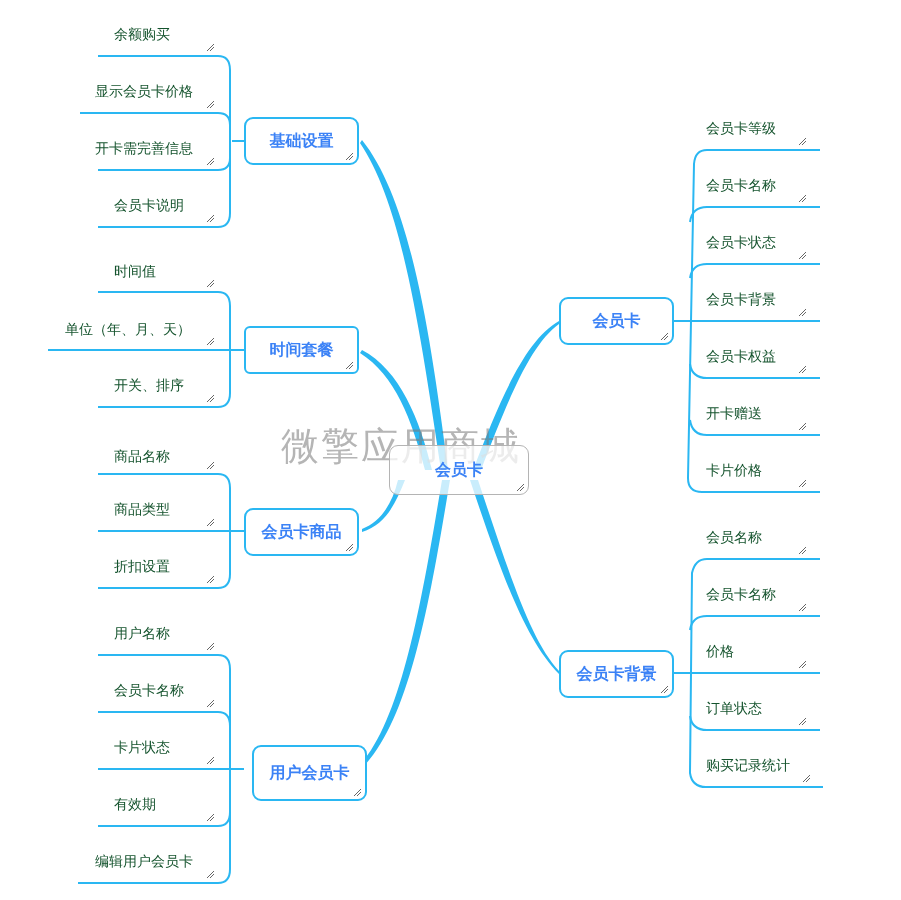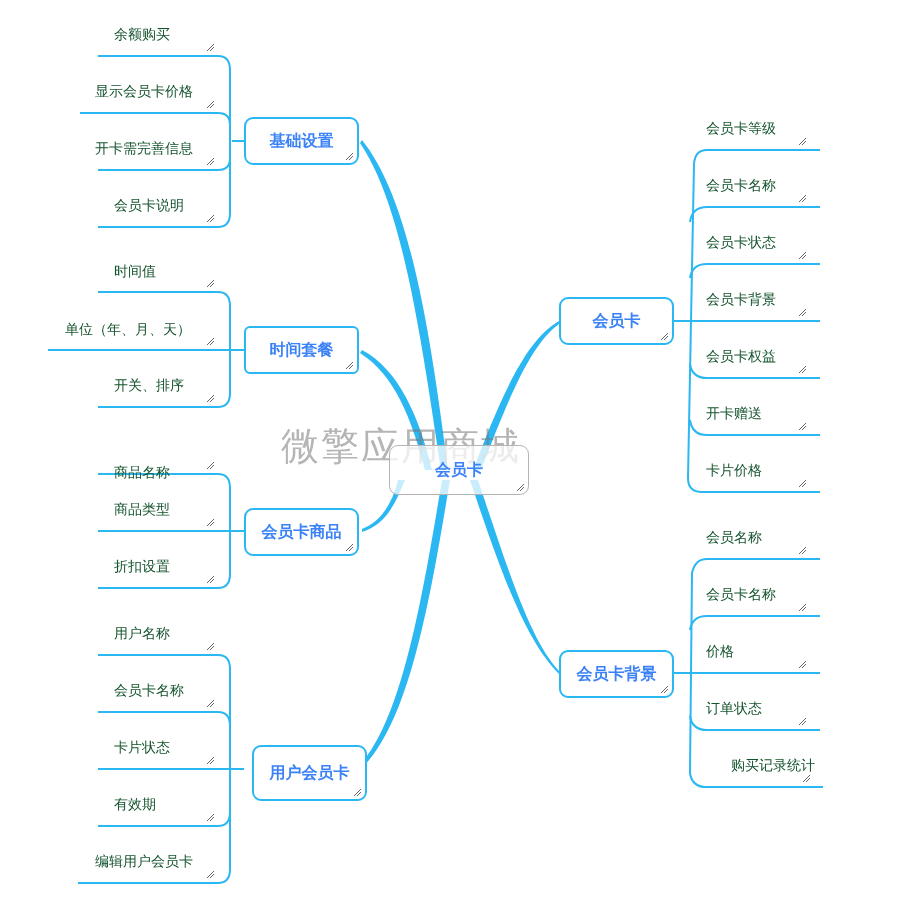--- a/index.html
+++ b/index.html
@@ -107,21 +107,21 @@
 
 <div class="leaf-text" style="left:114px;top:25px;">余额购买</div>
 <div class="leaf-text" style="left:95px;top:82px;">显示会员卡价格</div>
 <div class="leaf-text" style="left:95px;top:139px;">开卡需完善信息</div>
 <div class="leaf-text" style="left:114px;top:196px;">会员卡说明</div>
 
 <div class="leaf-text" style="left:114px;top:262px;">时间值</div>
 <div class="leaf-text" style="left:65px;top:320px;">单位（年、月、天）</div>
 <div class="leaf-text" style="left:114px;top:376px;">开关、排序</div>
 
-<div class="leaf-text" style="left:114px;top:463px;">商品名称</div>
+<div class="leaf-text" style="left:114px;top:447px;">商品名称</div>
 <div class="leaf-text" style="left:114px;top:500px;">商品类型</div>
 <div class="leaf-text" style="left:114px;top:557px;">折扣设置</div>
 
 <div class="leaf-text" style="left:114px;top:624px;">用户名称</div>
 <div class="leaf-text" style="left:114px;top:681px;">会员卡名称</div>
 <div class="leaf-text" style="left:114px;top:738px;">卡片状态</div>
 <div class="leaf-text" style="left:114px;top:795px;">有效期</div>
 <div class="leaf-text" style="left:95px;top:852px;">编辑用户会员卡</div>
 
 <div class="leaf-text" style="left:706px;top:119px;">会员卡等级</div>
@@ -129,21 +129,21 @@
 <div class="leaf-text" style="left:706px;top:233px;">会员卡状态</div>
 <div class="leaf-text" style="left:706px;top:290px;">会员卡背景</div>
 <div class="leaf-text" style="left:706px;top:347px;">会员卡权益</div>
 <div class="leaf-text" style="left:706px;top:404px;">开卡赠送</div>
 <div class="leaf-text" style="left:706px;top:461px;">卡片价格</div>
 
 <div class="leaf-text" style="left:706px;top:528px;">会员名称</div>
 <div class="leaf-text" style="left:706px;top:585px;">会员卡名称</div>
 <div class="leaf-text" style="left:706px;top:642px;">价格</div>
 <div class="leaf-text" style="left:706px;top:699px;">订单状态</div>
-<div class="leaf-text" style="left:706px;top:756px;margin-left:25px;">购买记录统计</div>
+<div class="leaf-text" style="left:706px;top:756px;">购买记录统计</div>
 
 <svg style="position:absolute;left:0;top:0;width:901px;height:900px;pointer-events:none;">
   <g stroke="#666" stroke-width="1" fill="none">
     <path d="M207,51 L214,44 M210,51 L214,47"></path>
       <path d="M207,108 L214,101 M210,108 L214,104"></path>
     <path d="M207,165 L214,158 M210,165 L214,161"></path>
       <path d="M207,222 L214,215 M210,222 L214,218"></path>
     <path d="M207,287 L214,280 M210,287 L214,283"></path>
       <path d="M207,345 L214,338 M210,345 L214,341"></path>
     <path d="M207,402 L214,395 M210,402 L214,398"></path>

